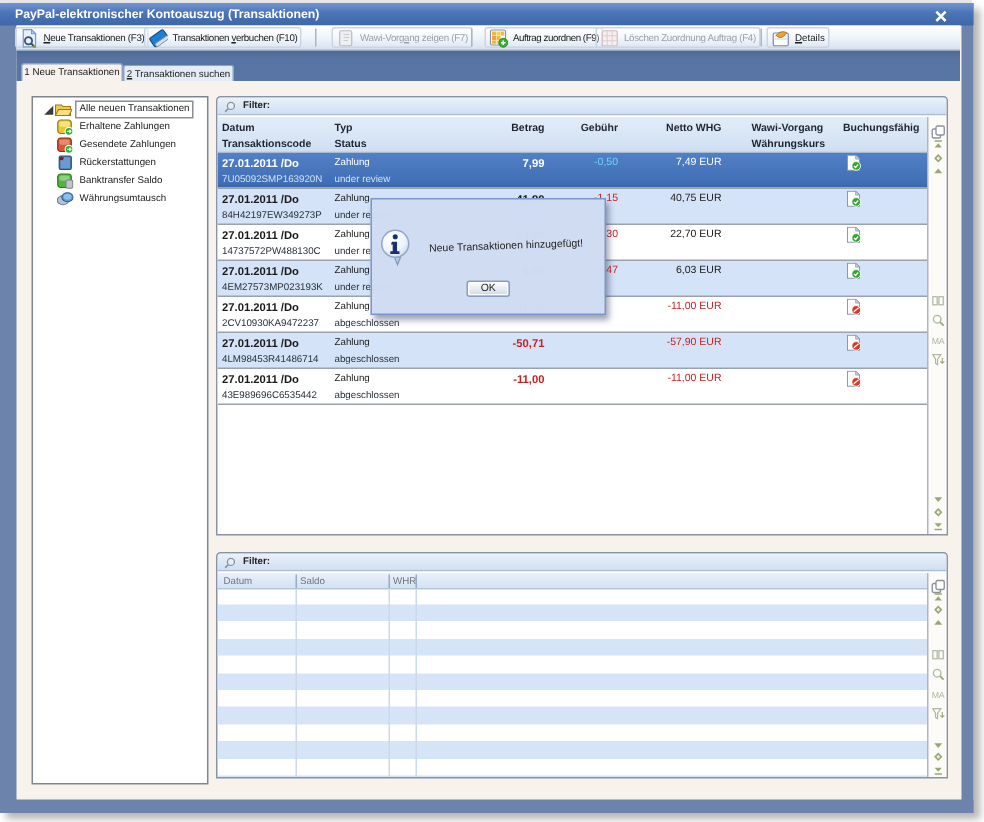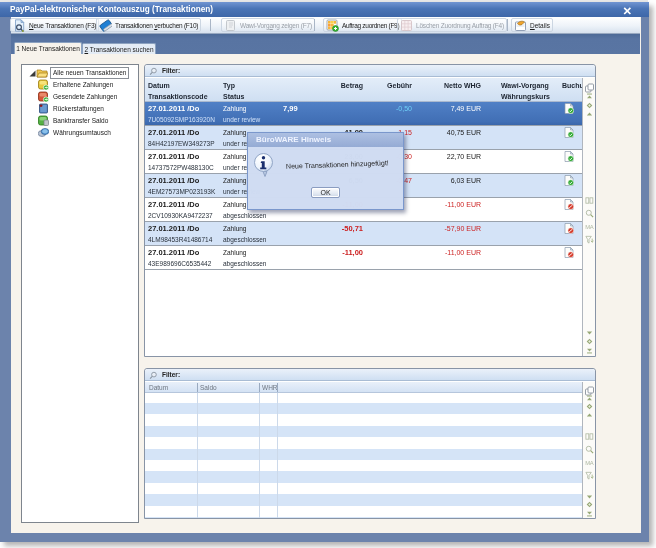--- a/index.html
+++ b/index.html
@@ -29,21 +29,21 @@
  text-align:center;line-height:12px;font-size:6.5px;}
 .tab2{position:absolute;left:71px;top:9px;width:74px;height:11px;white-space:nowrap;background:#e4ecf6;
  border:1px solid #8ca2c0;border-bottom:none;border-radius:2px 2px 0 0;
  text-align:center;line-height:11px;font-size:6.5px;}
 
 #tree{position:absolute;left:21px;top:64px;width:118px;height:459px;background:#fff;
  border:1px solid #7e858e;font-size:6.5px;}
 .trow{position:absolute;left:0;height:12px;line-height:12px;white-space:nowrap;}
 .ticn{position:absolute;width:11px;height:11px;}
 
-.panel{position:absolute;left:144px;width:452px;background:#fff;border:1px solid #8894a6;border-radius:3px 3px 0 0;overflow:hidden;}
+.panel{position:absolute;left:144px;width:488px;background:#fff;border:1px solid #8894a6;border-radius:3px 3px 0 0;overflow:hidden;}
 .fbar{position:relative;height:12px;background:linear-gradient(#eaf1fa,#cfdff2);
  border-bottom:1px solid #a9bcd4;border-radius:2px 2px 0 0;font-size:6.5px;font-weight:bold;line-height:12px;color:#222;}
 .fbar span{margin-left:17px;}
 .strip{position:absolute;top:13px;right:0;width:13px;bottom:0;background:#fcfbf8;border-left:1px solid #b0b6be;}
 
 #thead{position:absolute;left:0;top:13px;width:474px;height:24px;font-size:7px;
  background:linear-gradient(#e3edf9,#cfdff2);border-bottom:1px solid #aab9cf;
  font-weight:bold;color:#1c2430;}
 #thead div{position:absolute;line-height:11px;}
 .row{position:absolute;left:0;width:474px;height:24px;border-bottom:1px solid #9aa2ac;}
@@ -218,21 +218,21 @@
  <div class="bold" style="left:356px;top:2px;">Wawi-Vorgang</div>
  <div class="bold" style="left:356px;top:13px;">Währungskurs</div>
  <div class="bold" style="left:417px;top:2px;">Buchungsfähig</div>
 </div>
   <div id="rows" style="position:absolute;left:0;top:37px;width:474px;">
       <div class="row sel" style="top:0px;">
  <div class="l1 date" style="left:3px;">27.01.2011 /Do</div>
  <div class="l2 sub" style="left:3px;">7U05092SMP163920N</div>
  <div class="l1" style="left:78px;">Zahlung</div>
  <div class="l2 sub" style="left:78px;">under review</div>
- <div class="l1 amt" style="left:138px;width:80px;text-align:left;">7,99</div>
+ <div class="l1 amt" style="left:138px;width:80px;text-align:right;">7,99</div>
  <div class="l1 fee cyn" style="left:187px;width:80px;text-align:right;">-0,50</div>
  <div class="l1 net" style="left:256px;width:80px;text-align:right;"><span>7,49 EUR</span></div>
  <svg class="doc" style="left:419px;top:1px;" viewBox="0 0 10 11">
           <path d="M1 0.5h5.5l2.5 2.5v7.5H1z" fill="#fdfdfb" stroke="#8a9aac" stroke-width="0.7"></path>
           <path d="M6.5 0.5v2.5H9z" fill="#d8e2ec" stroke="#8a9aac" stroke-width="0.6"></path>
           <circle cx="6.8" cy="7.6" r="2.9" fill="#2fa832" stroke="#fff" stroke-width="0.6"></circle>
           <path d="M5.4 7.7l1 1 1.7-2" stroke="#fff" stroke-width="0.9" fill="none"></path>
         </svg>
 </div>
 <div class="row blu" style="top:24px;">
@@ -434,21 +434,20 @@
         <path d="M5 1L9 5 5 9 1 5z" fill="#97a876"></path>
         <path d="M5 3.2L6.8 5 5 6.8 3.2 5z" fill="#eef2e2"></path>
       </svg>
       <svg style="position:absolute;left:3px;top:128px;width:7px;height:7px;" viewBox="0 0 10 10">
         <path d="M1.5 8.5h7" stroke="#97a876" stroke-width="1.4"></path>
         <path d="M5 6.5L1.5 2.5h7z" fill="#97a876"></path>
       </svg>
     </div>
 </div>
 <div id="dlg">
-  <div id="dlgtitle">BüroWARE Hinweis</div>
     <svg style="position:absolute;left:5px;top:19px;width:22px;height:26px;" viewBox="0 0 22 26">
 <defs>
         <radialGradient id="ib" cx="0.35" cy="0.3" r="0.9">
           <stop offset="0" stop-color="#ffffff"></stop>
           <stop offset="0.55" stop-color="#eef4fc"></stop>
           <stop offset="0.85" stop-color="#c9d8ee"></stop>
           <stop offset="1" stop-color="#a8bedd"></stop>
         </radialGradient>
       </defs>
 <path d="M10 19.5l2 5 2-5z" fill="#b8c8e2" stroke="#8096ba" stroke-width="0.8"></path>

